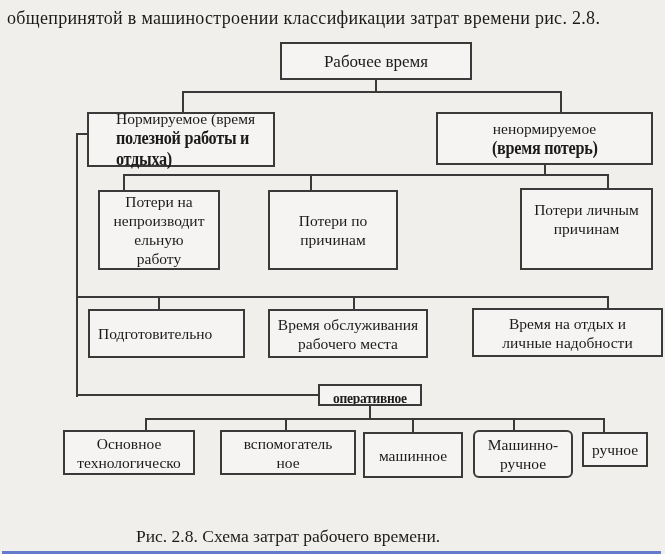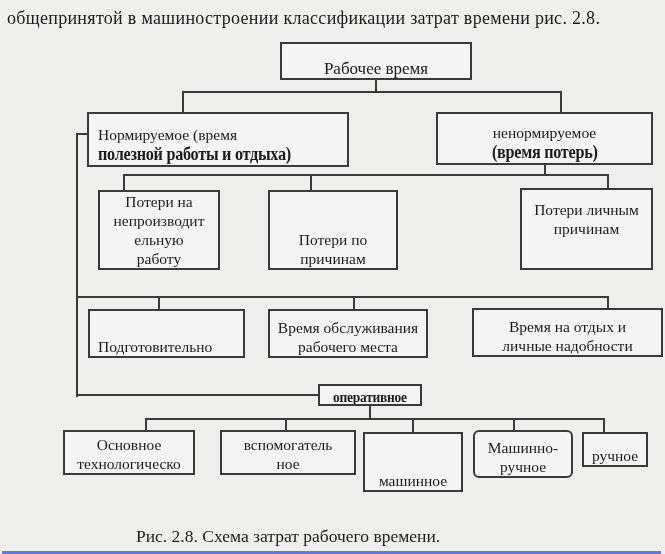--- a/index.html
+++ b/index.html
@@ -12,21 +12,21 @@
   html,body{margin:0;padding:0;background:#e8e6e2;}
   #stage{
     position:relative;width:665px;height:554px;overflow:hidden;
     background:var(--paper);
     font-family:"Liberation Serif","DejaVu Serif",serif;
     color:var(--ink);
   }
   .txt{position:absolute;white-space:nowrap;}
   .node{
     position:absolute;border:2px solid var(--line);background:var(--boxfill);
-    display:flex;flex-direction:column;justify-content:flex-end;align-items:center;
+    display:flex;flex-direction:column;justify-content:center;align-items:center;
     text-align:center;font-size:15.5px;line-height:19px;box-sizing:border-box;
   }
   .node.left{align-items:flex-start;text-align:left;}
   .node.top{justify-content:flex-start;}
   .ln{position:absolute;background:var(--line);}
   .cnd{display:inline-block;transform:scaleX(0.9);transform-origin:center center;
        font-weight:600;letter-spacing:-0.3px;}
   .cnd.lft{transform-origin:left center;}
   .big{font-size:18px;line-height:21px;}
   .clip{overflow:hidden;}
@@ -67,21 +67,21 @@
   <div class="ln" style="left:145px;top:418px;width:2px;height:13px;"></div>
   <div class="ln" style="left:285px;top:418px;width:2px;height:13px;"></div>
   <div class="ln" style="left:412px;top:418px;width:2px;height:15px;"></div>
   <div class="ln" style="left:513px;top:418px;width:2px;height:13px;"></div>
   <div class="ln" style="left:603px;top:418px;width:2px;height:15px;"></div>
 
   <div class="node" style="left:280px;top:42px;width:192px;height:38px;font-size:17px;">
     <div>Рабочее время</div>
   </div>
 
-  <div class="node left" style="left:87px;top:112px;width:262px;height:55px;padding-left:9px;">
+  <div class="node left" style="left:87px;top:112px;width:188px;height:55px;padding-left:27px;">
     <div>Нормируемое (время</div>
     <div class="cnd lft big">полезной работы и отдыха)</div>
   </div>
 
   <div class="node" style="left:436px;top:112px;width:217px;height:53px;">
     <div>ненормируемое</div>
     <div class="cnd big">(время потерь)</div>
   </div>
 
   <div class="node" style="left:98px;top:190px;width:122px;height:80px;">
@@ -122,21 +122,21 @@
   <div class="node" style="left:63px;top:430px;width:132px;height:45px;">
     <div>Основное</div>
     <div>технологическо</div>
   </div>
 
   <div class="node" style="left:220px;top:430px;width:136px;height:45px;">
     <div>вспомогатель</div>
     <div>ное</div>
   </div>
 
-  <div class="node" style="left:363px;top:432px;width:100px;height:60px;">
+  <div class="node" style="left:363px;top:432px;width:100px;height:46px;">
     <div>машинное</div>
   </div>
 
   <div class="node" style="left:473px;top:430px;width:100px;height:48px;border-radius:6px;">
     <div>Машинно-</div>
     <div>ручное</div>
   </div>
 
   <div class="node" style="left:582px;top:432px;width:66px;height:35px;">
     <div>ручное</div>

